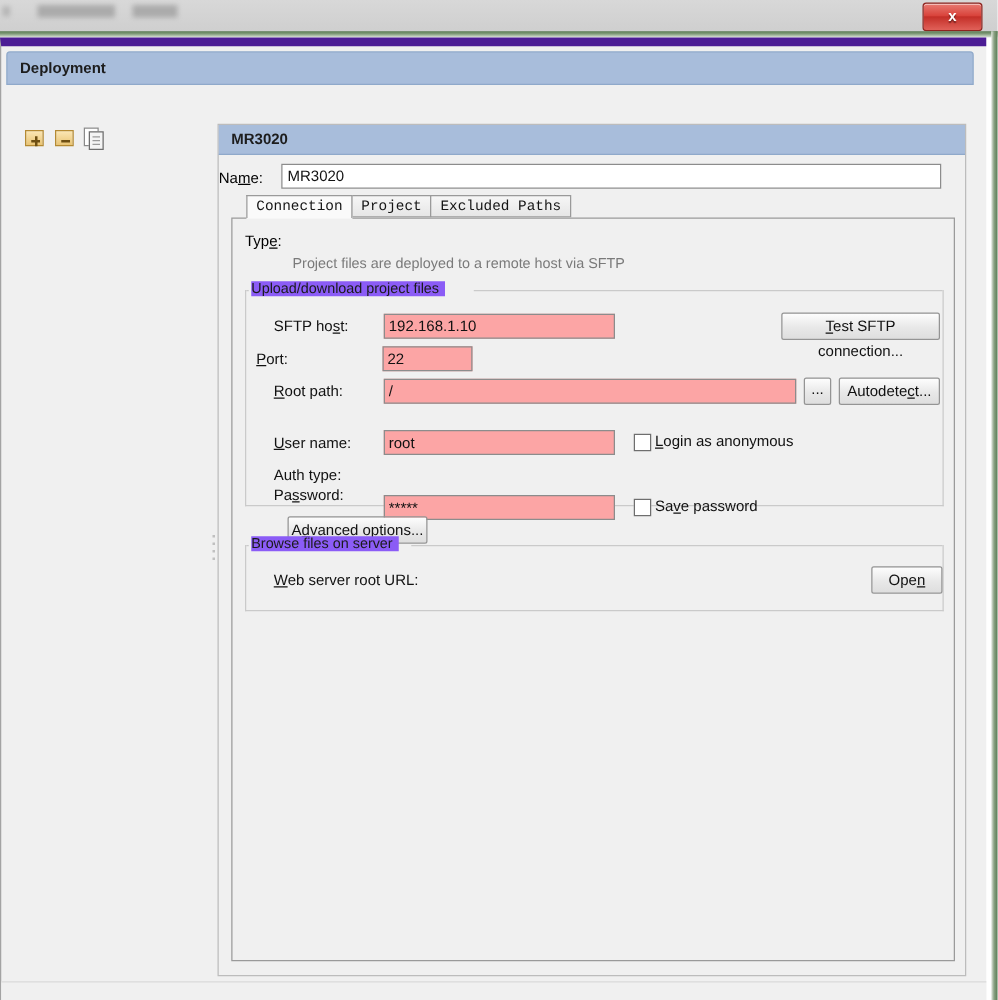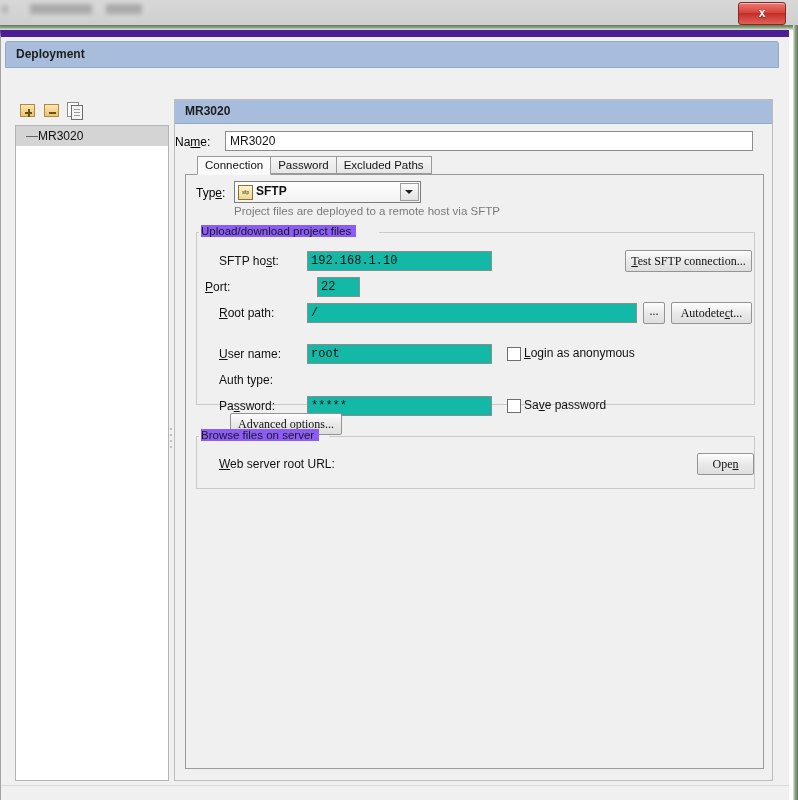--- a/index.html
+++ b/index.html
@@ -247,21 +247,21 @@
     border: 1px solid #8c8c8c;
     font-family: "Liberation Sans", sans-serif;
     font-size: 12px;
     color: #111111;
   }
 
   
   .tabstrip {
     position: absolute;
     left: 22px; top: 56px;
-    width: 560px; height: 19px;
+    width: 560px; height: 19px; font-family: Liberation Mono, monospace;
   }
   .tab {
     position: relative;
     float: left;
     height: 18px;
     line-height: 17px;
     padding: 0 7px;
     box-sizing: border-box;
     font-size: 11.5px;
     background: linear-gradient(#f6f6f6, #e6e6e6);
@@ -383,34 +383,34 @@
   .frow-label {
     position: absolute;
     font-size: 12px;
     color: #111111;
   }
   .txtinput {
     position: absolute;
     box-sizing: border-box;
     height: 20px;
     padding: 0 3px;
-    background: #14b8a6;
+    background: #fca5a5;
     border: 1px solid #8c8c8c;
-    font-family: Liberation Mono, monospace;
+    font-family: Liberation Sans, sans-serif;
     font-size: 12px;
     color: #111111;
   }
   .btn {
     position: absolute;
     box-sizing: border-box;
     height: 22px;
     background: linear-gradient(#fdfdfd, #e8e8e8 55%, #dedede);
     border: 1px solid #949494;
     border-radius: 2px;
-    font-family: Liberation Serif, serif;
+    font-family: Liberation Sans, sans-serif;
     font-size: 12px;
     color: #111111;
     text-align: center;
     line-height: 20px;
     cursor: pointer;
   }
   .btn.disabled {
     color: #a6a6a6;
     background: linear-gradient(#f6f6f6, #efefef);
     border-color: #c4c4c4;
@@ -533,25 +533,20 @@
       <div class="tb-icon tb-copy">
         <span class="icon-page-back"></span>
         <span class="icon-page-front">
           <i style="top:3px"></i>
             <i style="top:6px"></i>
             <i style="top:9px"></i>
         </span>
       </div>
     </div>
 
-    <div class="tree-panel">
-      <div class="tree-item">
-        <span class="tree-dash">—</span><span>MR3020</span>
-      </div>
-    </div>
 
     <div class="splitter">
       <i style="top:6px"></i>
         <i style="top:12px"></i>
         <i style="top:18px"></i>
         <i style="top:24px"></i>
     </div>
 
     <div class="content-panel">
 
@@ -559,61 +554,56 @@
         <div class="content-header-title">MR3020</div>
       </div>
 
       <div class="name-row">
         <div class="name-label">Na<span class="u">m</span>e:</div>
         <input class="name-input" type="text" value="MR3020" style="">
       </div>
 
       <div class="tabstrip">
         <div class="tab active">Connection</div>
-        <div class="tab">Password</div>
+        <div class="tab">Project</div>
         <div class="tab">Excluded Paths</div>
       </div>
 
       <div class="tabpanel">
 
         <div class="type-label">Typ<span class="u">e</span>:</div>
-        <div class="type-combo">
-          <span class="sftp-icon">sftp</span>
-          <span class="combo-text">SFTP</span>
-          <span class="combo-arrow-btn"></span>
-        </div>
         <div class="type-hint">Project files are deployed to a remote host via SFTP</div>
 
         <div class="groupbox gb-upload">
           <span class="gb-top-left" style="width:2px"></span>
           <span class="gb-top-right" style="width:375px"></span>
           <span class="gb-title" style="left:4px">Upload/download project files</span>
 
           <div class="frow-label" style="left:22px; top:22px;">SFTP ho<span class="u">s</span>t:</div>
           <input class="txtinput" style="left: 110px; top: 19px; width: 185px;" type="text" value="192.168.1.10">
           <div class="btn" style="left:428px; top:18px; width:127px;"><span class="u">T</span>est SFTP connection...</div>
 
           <div class="frow-label" style="left:8px; top:48px;"><span class="u">P</span>ort:</div>
-          <input class="txtinput" style="left: 120px; top: 45px; width: 43px;" type="text" value="22">
+          <input class="txtinput" style="left: 109px; top: 45px; width: 72px;" type="text" value="22">
 
           <div class="frow-label" style="left:22px; top:74px;"><span class="u">R</span>oot path:</div>
           <input class="txtinput" style="left: 110px; top: 71px; width: 330px;" type="text" value="/">
           <div class="btn" style="left:446px; top:70px; width:22px; line-height:16px;">...</div>
           <div class="btn" style="left:474px; top:70px; width:81px;">Autodete<span class="u">c</span>t...</div>
 
           <div class="frow-label" style="left:22px; top:115px;"><span class="u">U</span>ser name:</div>
           <input class="txtinput" style="left: 110px; top: 112px; width: 185px;" type="text" value="root">
           <div class="cbox" style="left:310px; top:114px;">
             <span class="sq"></span>
             <span class="lbl"><span class="u">L</span>ogin as anonymous</span>
           </div>
 
           <div class="frow-label" style="left:22px; top:141px;">Auth type:</div>
 
-          <div class="frow-label" style="left:22px; top:167px;text-align:right;">Pa<span class="u">s</span>sword:</div>
+          <div class="frow-label" style="left:22px; top:157px;text-align:right;">Pa<span class="u">s</span>sword:</div>
           <input class="txtinput" style="left: 110px; top: 164px; width: 185px;" type="text" value="*****">
           <div class="cbox" style="left:310px; top:166px;">
             <span class="sq"></span>
             <span class="lbl">Sa<span class="u">v</span>e password</span>
           </div>
         </div>
 
         <div class="btn" style="left:44px; top:238px; width:112px;">A<span class="u">d</span>vanced options...</div>
 
         <div class="groupbox gb-browse">

